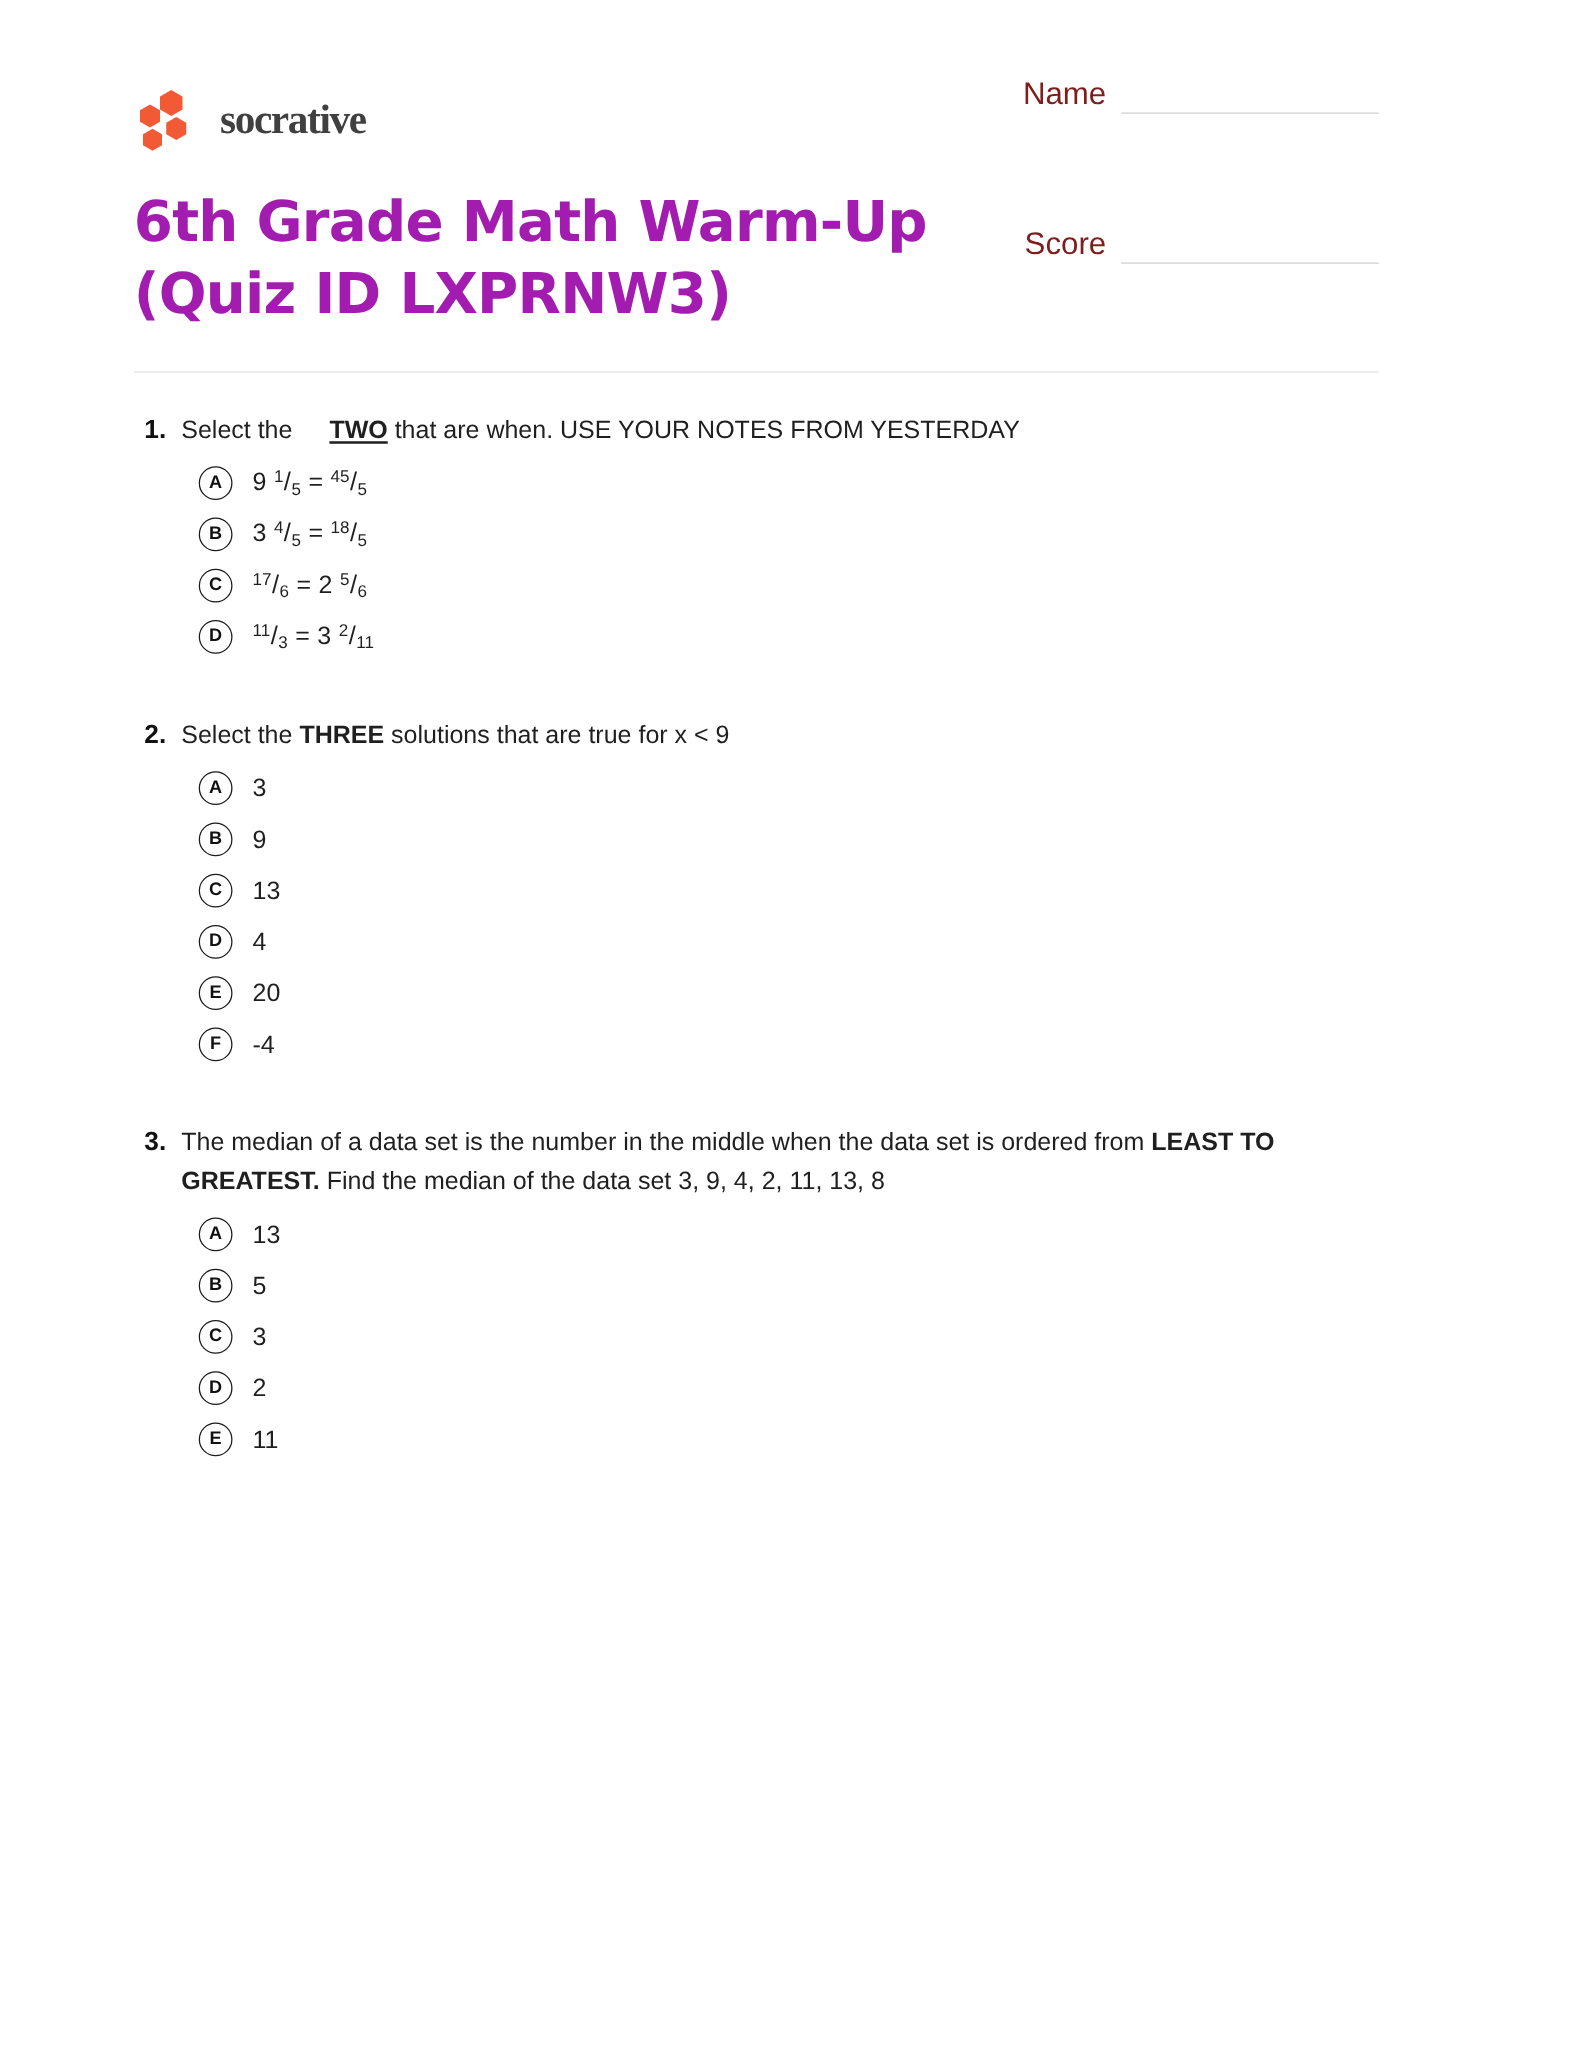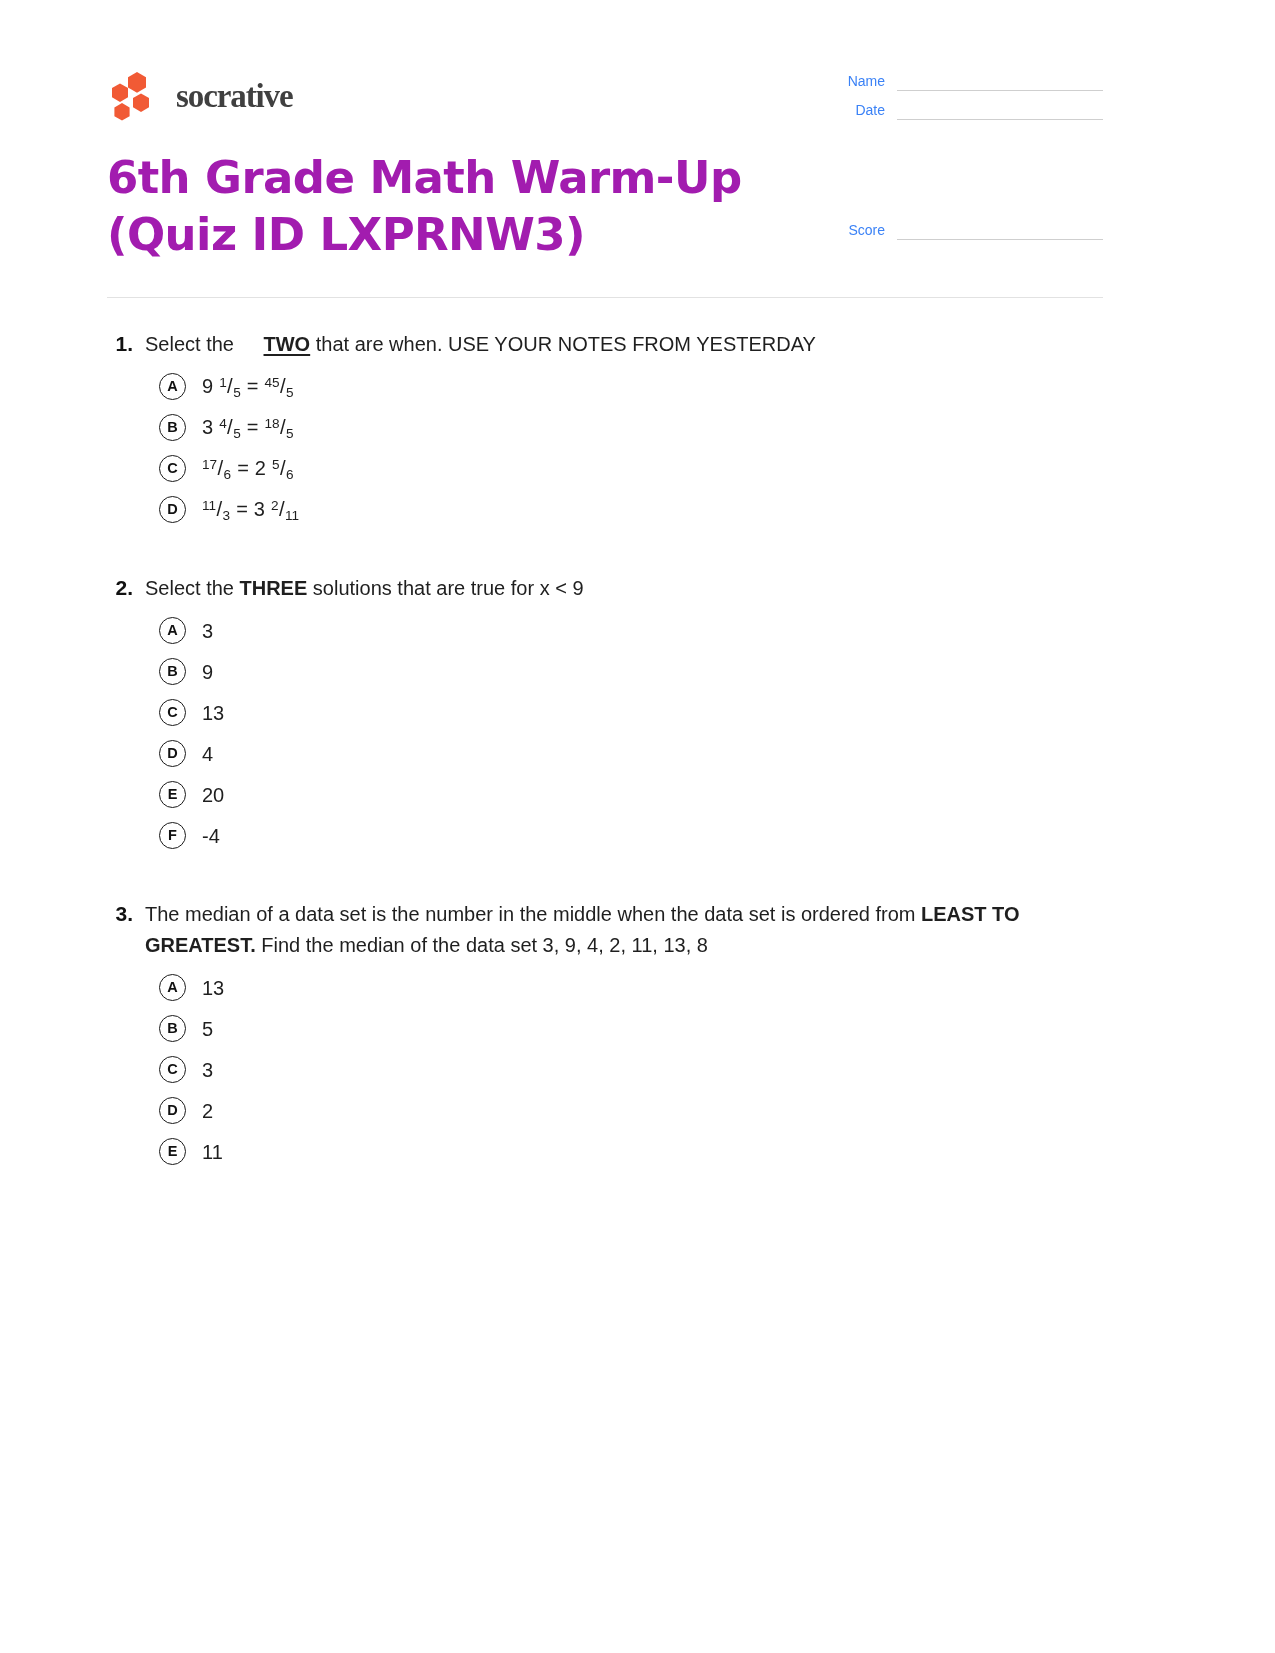--- a/index.html
+++ b/index.html
@@ -59,22 +59,22 @@
     width: 330px;
   }
   .field-row {
     display: flex;
     align-items: flex-end;
     justify-content: flex-end;
     gap: 12px;
     height: 29px;
   }
   .field-label {
-    font-size: 14px;
-    color: #3b82f6;
+    font-size: 25px;
+    color: #7f1d1d;
     line-height: 1;
     padding-bottom: 3px;
     white-space: nowrap;
   }
   .field-line {
     width: 206px;
     border-bottom: 1.5px solid #cfcfcf;
     height: 22px;
   }
   .field-row.score-row {
@@ -212,24 +212,20 @@
         </g>
       </svg>
       <div class="brand-word">socrative</div>
     </div>
 
     <div class="fields">
       <div class="field-row">
         <span class="field-label">Name</span>
         <span class="field-line"></span>
       </div>
-      <div class="field-row">
-        <span class="field-label">Date</span>
-        <span class="field-line"></span>
-      </div>
       <div class="field-row score-row">
         <span class="field-label">Score</span>
         <span class="field-line"></span>
       </div>
     </div>
 
     <div class="title">6th Grade Math Warm-Up (Quiz ID LXPRNW3)</div>
   </div>
 
   <div class="divider"></div>

